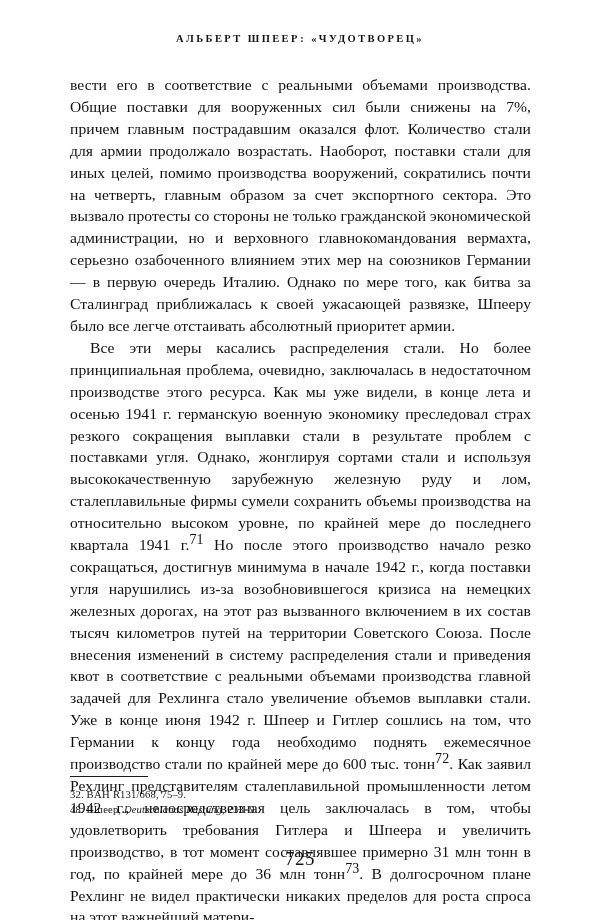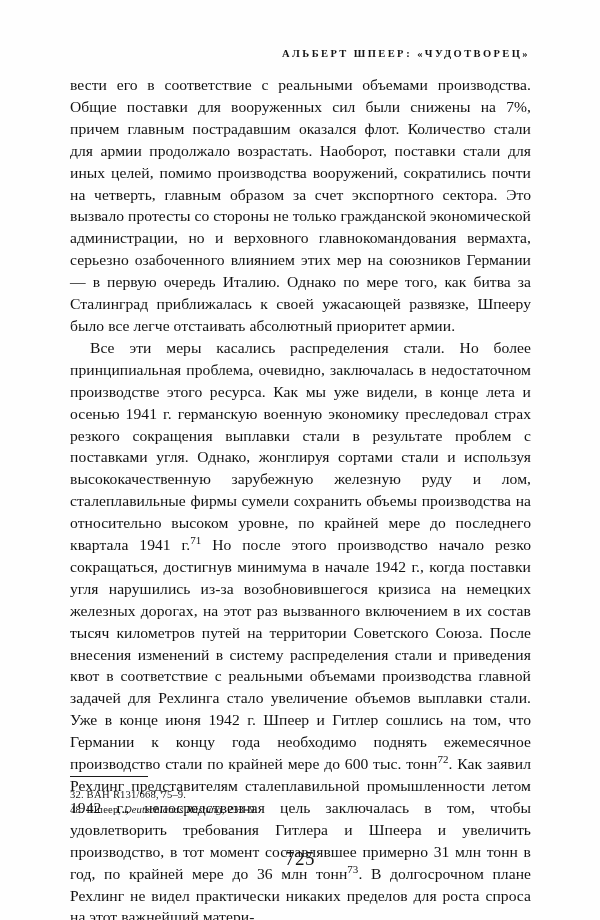--- a/index.html
+++ b/index.html
@@ -16,24 +16,24 @@
   }
   .page {
     position: relative;
     width: 600px;
     height: 920px;
     background: #fefefe;
     box-sizing: border-box;
   }
   .running-head {
     position: absolute;
-    top: 48px;
+    top: 33px;
     left: 70px;
     width: 460px;
-    text-align: right;
+    text-align: center;
     font-size: 10.5px;
     letter-spacing: 2.4px;
     text-transform: uppercase;
     font-weight: 600;
     color: #141414;
   }
   .body-col {
     position: absolute;
     top: 74px;
     left: 70px;
@@ -46,21 +46,21 @@
     text-align: justify;
     text-align-last: left;
     hyphens: none;
     color: #111111;
     letter-spacing: 0.05px;
   }
   p.para.indent {
     text-indent: 20px;
   }
   sup.fnref {
-    font-size: 11px;
+    font-size: 14px;
     vertical-align: super;
     line-height: 0;
   }
   .notes {
     position: absolute;
     left: 70px;
     top: 776px;
     width: 461px;
   }
   .note-rule {

